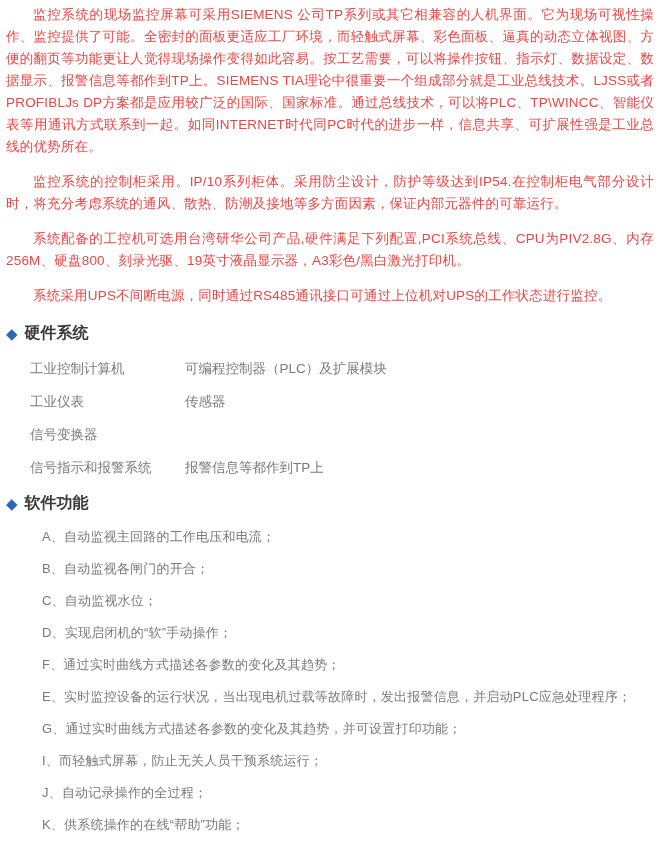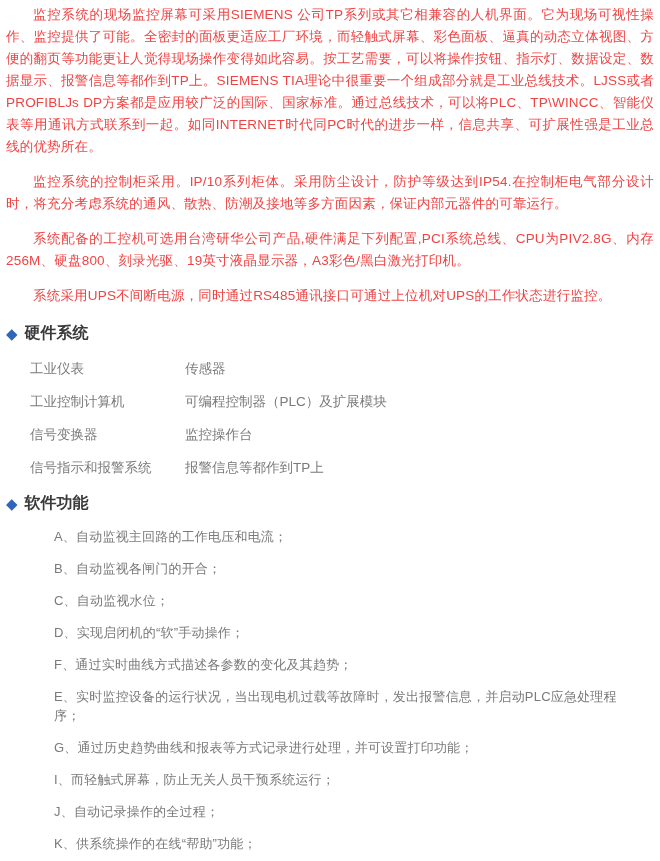--- a/index.html
+++ b/index.html
@@ -59,21 +59,21 @@
   }
   .hw-value {
     flex: 1;
   }
   .sw-list {
     list-style: none;
     margin: 0;
     padding: 0 0 0 32px;
   }
   .sw-list li {
-    margin: 13px 16px;
+    margin: 13px 4px;
     font-size: 13px;
     line-height: 19px;
     color: #7a7a7a;
     letter-spacing: 0.2px;
   }
 </style>
 </head>
 <body>
 
 <div class="doc">
@@ -83,49 +83,48 @@
   <p class="para">系统配备的工控机可选用台湾研华公司产品,硬件满足下列配置,PCI系统总线、CPU为PIV2.8G、内存256M、硬盘800、刻录光驱、19英寸液晶显示器，A3彩色/黑白激光打印机。</p>
   <p class="para">系统采用UPS不间断电源，同时通过RS485通讯接口可通过上位机对UPS的工作状态进行监控。</p>
 
   <div class="section-header">
     <span class="diamond">◆</span>
     <span>硬件系统</span>
   </div>
 
   <div class="hw-table">
     <div class="hw-row">
+      <span class="hw-label">工业控制计算机</span>
+      <span class="hw-value">可编程控制器（PLC）及扩展模块</span>
+    </div>
+    <div class="hw-row">
       <span class="hw-label">工业仪表</span>
       <span class="hw-value">传感器</span>
     </div>
     <div class="hw-row">
-      <span class="hw-label">工业控制计算机</span>
-      <span class="hw-value">可编程控制器（PLC）及扩展模块</span>
-    </div>
-    <div class="hw-row">
       <span class="hw-label">信号变换器</span>
-      <span class="hw-value">监控操作台</span>
     </div>
     <div class="hw-row">
       <span class="hw-label">信号指示和报警系统</span>
       <span class="hw-value">报警信息等都作到TP上</span>
     </div>
   </div>
 
   <div class="section-header">
     <span class="diamond">◆</span>
     <span>软件功能</span>
   </div>
 
   <ul class="sw-list">
     <li>A、自动监视主回路的工作电压和电流；</li>
     <li>B、自动监视各闸门的开合；</li>
     <li>C、自动监视水位；</li>
     <li>D、实现启闭机的“软”手动操作；</li>
     <li>F、通过实时曲线方式描述各参数的变化及其趋势；</li>
     <li>E、实时监控设备的运行状况，当出现电机过载等故障时，发出报警信息，并启动PLC应急处理程序；</li>
-    <li>G、通过历史趋势曲线和报表等方式记录进行处理，并可设置打印功能；</li>
+    <li>G、通过实时曲线方式描述各参数的变化及其趋势，并可设置打印功能；</li>
     <li>I、而轻触式屏幕，防止无关人员干预系统运行；</li>
     <li>J、自动记录操作的全过程；</li>
     <li>K、供系统操作的在线“帮助”功能；</li>
 
   </ul>
 
 </div>
 
 </body></html>

